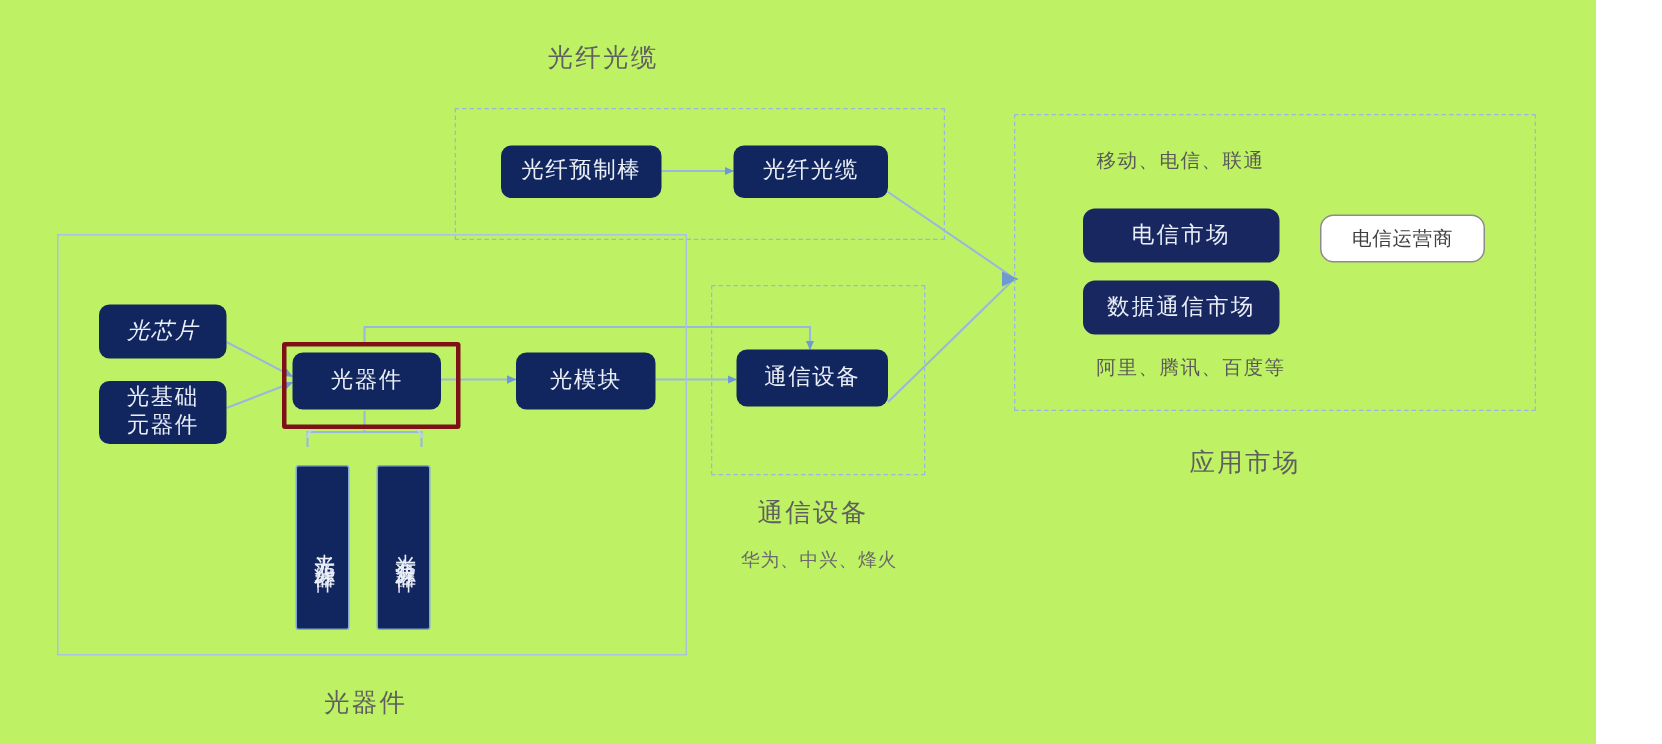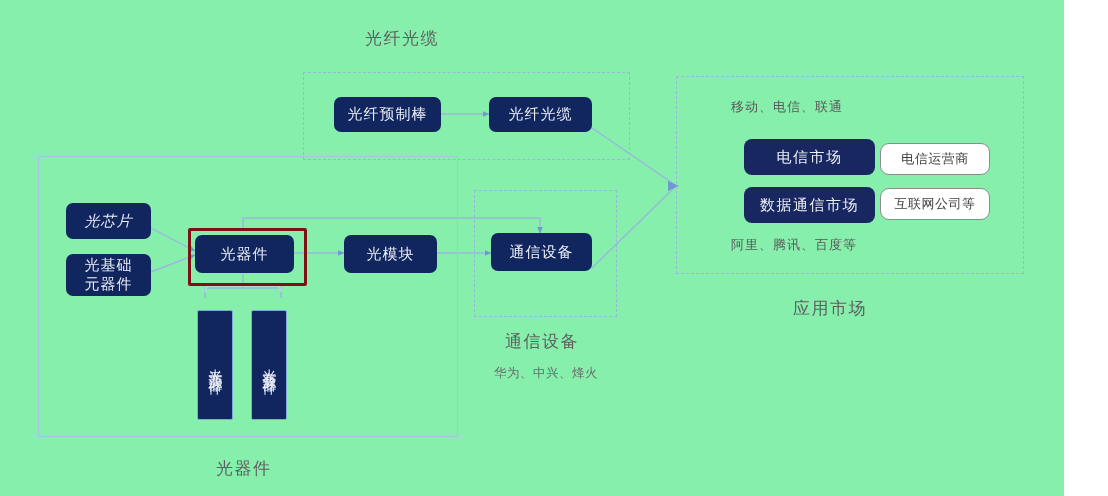--- a/index.html
+++ b/index.html
@@ -4,21 +4,21 @@
 <style>
   html,body{margin:0;padding:0;background:#ffffff;}
   body{
     font-family:"Liberation Serif","DejaVu Serif",serif;
     color:#595959;
     -webkit-font-smoothing:antialiased;
   }
   #stage{
     position:relative;
     width:1064px;height:496px;
-    background:#86efac;
+    background:#bef264;
     overflow:hidden;
   }
 
   
   .group-dashed{
     position:absolute;
     border:1.5px dashed #9ab7dd;
     border-radius:1px;
     background:transparent;
   }
@@ -54,21 +54,20 @@
     letter-spacing:3px;
     font-size:14px;
   }
 
   
   .node.market{
     border-radius:8px;
     font-size:15px;
     letter-spacing:1.5px;
     background:#18275f;
-    margin-left:22px;
   }
 
   
   .pill{
     position:absolute;
     border:1.2px solid #8c8c8c;
     border-radius:9px;
     background:#ffffff;
     color:#3f3f3f;
     display:flex;
@@ -200,19 +199,18 @@
   <div class="group-dashed" style="left:676px;top:76px;width:346px;height:196px;"></div>
 
   <div class="inline-note" style="left:731px;top:98px;">移动、电信、联通</div>
 
   <div class="node market" style="left:722px;top:139px;width:131px;height:36px;">电信市场</div>
 
   <div class="node market" style="left:722px;top:187px;width:131px;height:36px;">数据通信市场</div>
 
   <div class="pill" style="left:880px;top:143px;width:110px;height:32px;">电信运营商</div>
 
-  <div class="pill" style="left:880px;top:188px;width:110px;height:32px;">互联网公司等</div>
 
   <div class="inline-note" style="left:731px;top:236px;">阿里、腾讯、百度等</div>
 
   <div class="caption" style="left:793px;top:297px;">应用市场</div>
 
 </div>
 
 </body></html>

